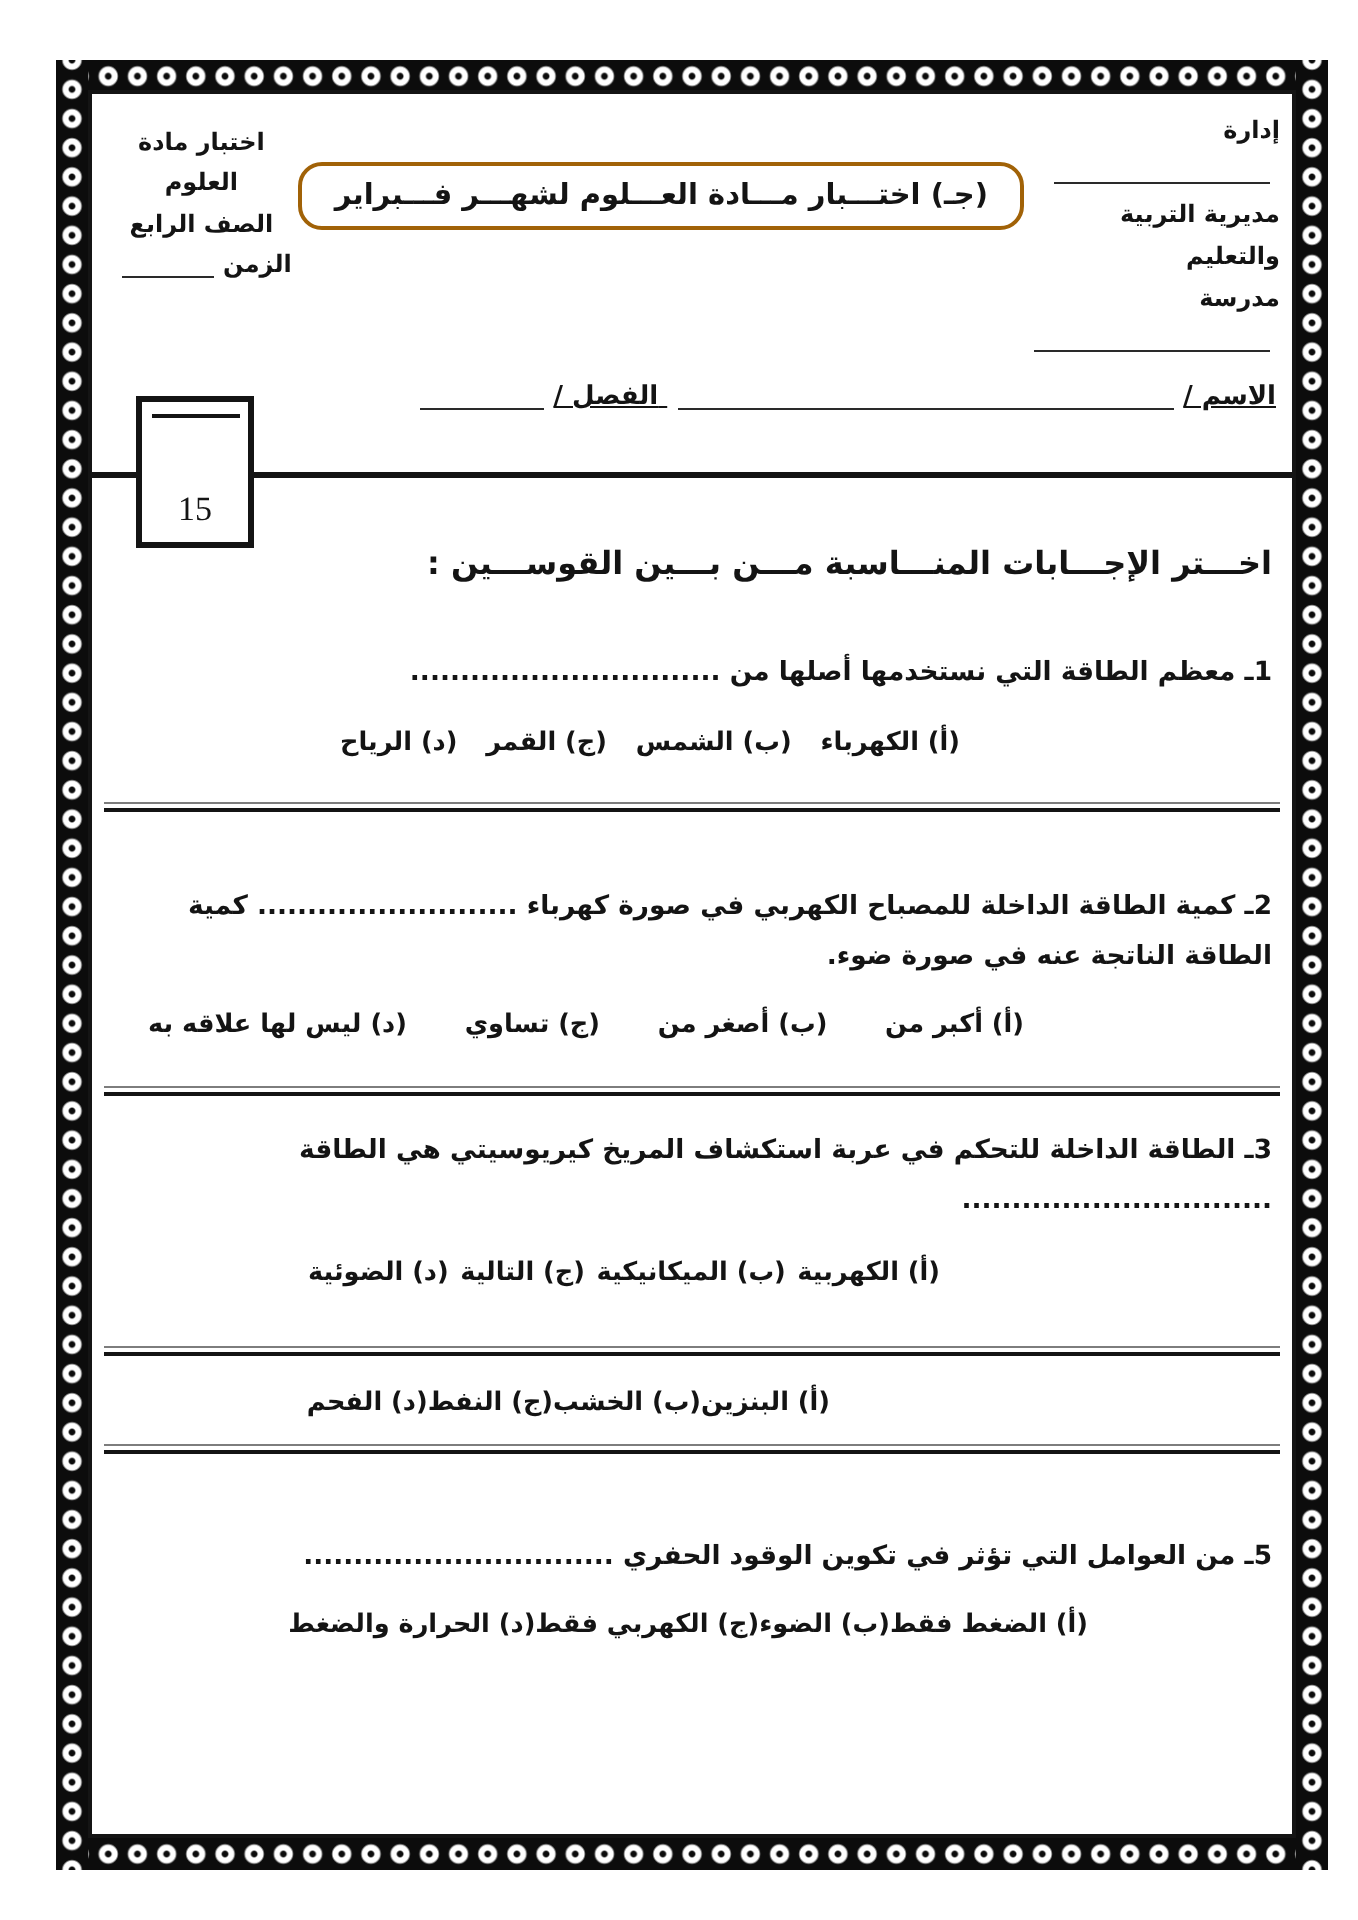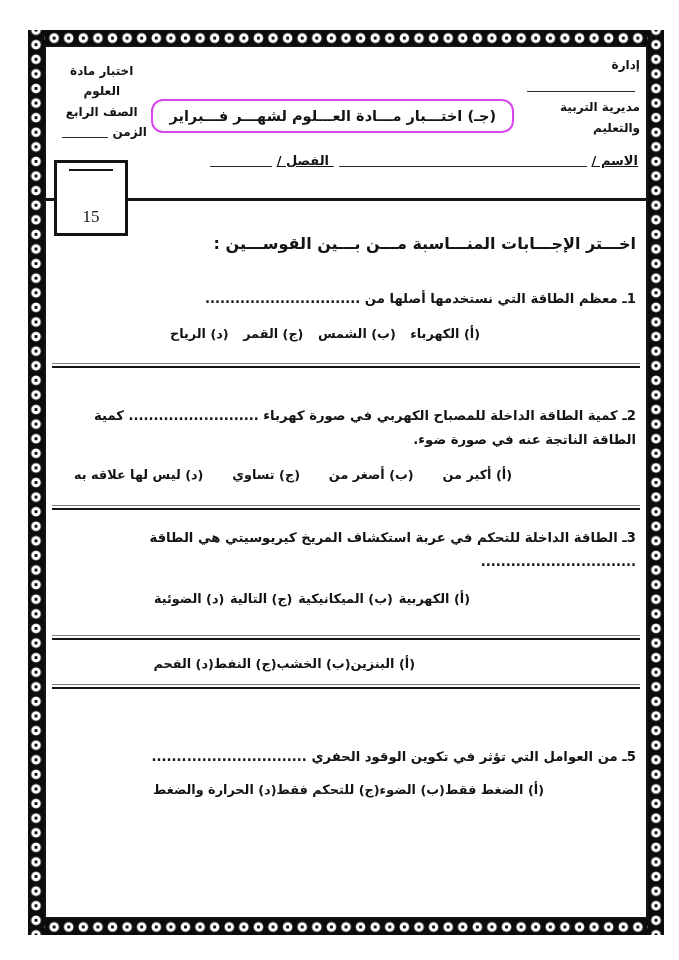--- a/index.html
+++ b/index.html
@@ -27,75 +27,76 @@
     position:absolute; left:16px; right:16px; top:15px; bottom:16px;
     background:#ffffff; border:2px solid #141414; overflow:visible;
     padding:0 6px;
   }
 
   
   .header { display:flex; padding-top:8px; }
   .header-right { width:190px; text-align:right; font-weight:bold; font-size:12px; line-height:1.75; }
   .header-center { flex:1; display:flex; justify-content:center; align-items:flex-start; }
   .title-box {
-    margin-top:44px; border:2px solid #d946ef; border-radius:12px;
+    margin-top:26px; border:2px solid #a16207; border-radius:12px;
     padding:7px 16px; font-weight:bold; font-size:14.5px; white-space:nowrap;text-align:right;
   }
   .header-left { width:150px; text-align:center; font-weight:bold; font-size:12px; line-height:1.7; padding-top:6px; }
 
   .blank { display:inline-block; border-bottom:1.6px solid #2a2a2a; height:0.95em; vertical-align:middle; margin:0 5px; }
   .w-admin { width:108px; } .w-school { width:118px; } .w-time { width:46px; }
   .w-name { width:248px; } .w-class { width:62px; }
 
   .name-row { margin-top:10px; font-weight:bold; font-size:13px; padding-right:2px;text-decoration:underline; }
 
   
   .score-section { position:relative; margin-top:6px; height:58px; }
   .score-line { position:absolute; left:-8px; right:-8px; top:24px; height:3px; background:#141414; }
   .score-box {
-    position:absolute; left:2px; top:-14px; width:74px; height:76px;
+    position:absolute; left:16px; top:-14px; width:59px; height:76px;
     background:#ffffff; border:3px solid #141414; z-index:2;
     display:flex; flex-direction:column; align-items:center; justify-content:center;gap:33px;
   }
   .score-blank { width:44px; border-top:2px solid #141414; margin-bottom:3px; }
   .score-total { font-family:"Liberation Serif", serif; font-size:17px; color:#141414; }
 
   .instruction { margin-top:2px; font-weight:bold; font-size:16px; text-align:right; padding-right:4px; }
 
   
   .question { direction:rtl; }
   .q-text { font-weight:bold; font-size:13.2px; line-height:1.85; text-align:right; padding:0 4px; }
   .q-text u { text-decoration:underline; text-underline-offset:3px; }
   .options { display:flex; justify-content:space-between; font-weight:bold; font-size:12.8px; white-space:nowrap; }
 
   .q1 { margin-top:34px; } .q1 .options { margin-top:15px; padding:0 160px 0 118px; }
   .q2 { margin-top:36px; } .q2 .options { margin-top:14px; padding:0 128px 0 22px; }
   .q3 { margin-top:16px; } .q3 .options { margin-top:16px; padding:0 170px 0 102px; }
   .q4 { margin-top:14px; } .q4 .options { margin-top:16px; padding:0 225px 0 105px; }
-  .q5 { margin-top:56px; } .q5 .options { margin-top:13px; padding:0 96px 0 108px; }
+  .q5 { margin-top:40px; } .q5 .options { margin-top:13px; padding:0 96px 0 108px; }
 
   .divider { height:5px; border-top:1.2px solid #7d7d7d; border-bottom:2.6px solid #141414; }
   .d1 { margin-top:22px; } .d2 { margin-top:23px; } .d3 { margin-top:29px; } .d4 { margin-top:13px; }
 </style>
 </head>
 <body>
 
 <div class="page">
   <div class="frame">
     <div class="band band-top"></div>
     <div class="band band-bottom"></div>
     <div class="band band-left"></div>
     <div class="band band-right"></div>
 
     <div class="content">
 
       <div class="header">
         <div class="header-right">
           <div><span>إدارة</span><span class="blank w-admin"></span></div>
           <div>مديرية التربية والتعليم</div>
+          <div><span>مدرسة</span><span class="blank w-school"></span></div>
         </div>
         <div class="header-center">
           <div class="title-box">(جـ) اختـــبار مـــادة العـــلوم لشهـــر فـــبراير</div>
         </div>
         <div class="header-left">
           <div>اختبار مادة العلوم</div>
           <div>الصف الرابع</div>
           <div><span>الزمن</span><span class="blank w-time"></span></div>
         </div>
       </div>
@@ -160,20 +161,20 @@
         </div>
       </div>
 
       <div class="divider d4"></div>
 
       <div class="question q5">
         <p class="q-text"><span class="q-num">5ـ</span> <span>من العوامل التي تؤثر في تكوين الوقود الحفري ...............................</span></p>
         <div class="options">
           <span>(أ) الضغط فقط</span>
           <span>(ب) الضوء</span>
-          <span>(ج) للتحكم فقط</span>
+          <span>(ج) الكهربي فقط</span>
           <span>(د) الحرارة والضغط</span>
         </div>
       </div>
 
     </div>
   </div>
 </div>
 
 </body></html>

